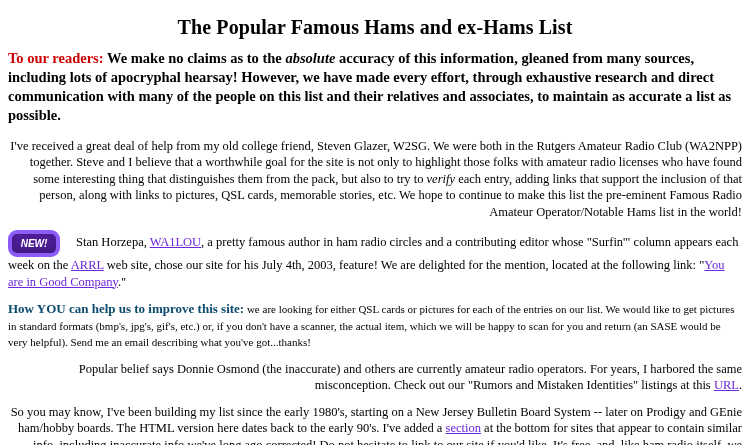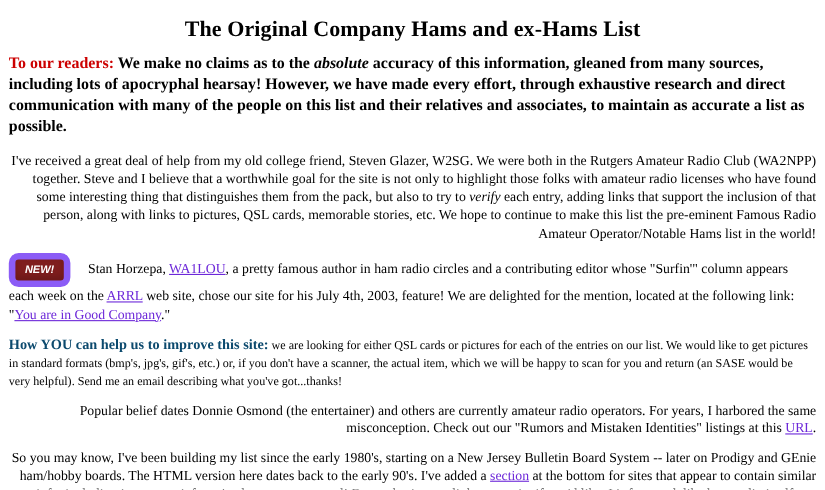--- a/index.html
+++ b/index.html
@@ -66,22 +66,22 @@
     margin: 0 0 10px 0;
     position: relative;
     padding-left: 0;
   }
   .new-badge {
     display: inline-block;
     vertical-align: middle;
     width: 44px;
     height: 19px;
     border-radius: 9px;
-    background: #7f1d1d;
-    border: 6px solid #8b5cf6;
+    background: #4c1d95;
+    border: 4px solid #8b5cf6;
     color: #ffffff;
     font-family: "Liberation Sans", sans-serif;
     font-size: 10px;
     font-weight: bold;
     font-style: italic;
     text-align: center;
     line-height: 19px;
     margin-right: 16px;
     box-shadow: inset 0 -4px 6px rgba(0,0,0,0.15);
   }
@@ -97,28 +97,28 @@
   }
   .help .small {
     font-size: 11px;
   }
 </style>
 </head>
 <body>
 
 <div class="page">
 
-  <h1 class="title">The Original Company Hams and ex-Hams List</h1>
+  <h1 class="title">The Popular Famous Hams and ex-Hams List</h1>
 
 
   <p class="intro"><span class="redlead">To our readers:</span><span>  We make no claims as to the </span><em>absolute</em><span> accuracy of this information, gleaned from many sources, including lots of apocryphal hearsay!  However, we have made every effort, through exhaustive research and direct communication with many of the people on this list and their relatives and associates, to maintain as accurate a list as possible.</span></p>
 
   <p class="body"><span>I've received a great deal of help from my old college friend, Steven Glazer, W2SG.  We were both in the Rutgers Amateur Radio Club (WA2NPP) together.  Steve and I believe that a worthwhile goal for the site is not only to highlight those folks with amateur radio licenses who have found some interesting thing that distinguishes them from the pack, but also to try to </span><em>verify</em><span> each entry, adding links that support the inclusion of that person, along with links to pictures, QSL cards, memorable stories, etc.  We hope to continue to make this list the pre-eminent Famous Radio Amateur Operator/Notable Hams list in the world!</span></p>
 
   <p class="newline"><span class="new-badge">NEW!</span><span>Stan Horzepa, </span><a href="#">WA1LOU</a><span>, a pretty famous author in ham radio circles and a contributing editor whose "Surfin'" column appears each week on the </span><a href="#">ARRL</a><span> web site, chose our site for his July 4th, 2003, feature!  We are delighted for the mention, located at the following link:  "</span><a href="#">You are in Good Company</a><span>."</span></p>
 
   <p class="help"><span class="redhead">How YOU can help us to improve this site:</span><span class="small"> we are looking for either QSL cards or pictures for each of the entries on our list.  We would like to get pictures in standard formats (bmp's, jpg's, gif's, etc.) or, if you don't have a scanner, the actual item, which we will be happy to scan for you and return (an SASE would be very helpful).  Send me an email describing what you've got...thanks!</span></p>
 
-  <p class="body"><span>Popular belief dates Donnie Osmond (the entertainer) and others are currently amateur radio operators.  For years, I harbored the same misconception.  Check out our "Rumors and Mistaken Identities" listings at this </span><a href="#">URL</a><span>.</span></p>
+  <p class="body"><span>Popular belief says Donnie Osmond (the inaccurate) and others are currently amateur radio operators.  For years, I harbored the same misconception.  Check out our "Rumors and Mistaken Identities" listings at this </span><a href="#">URL</a><span>.</span></p>
 
   <p class="body"><span>So you may know, I've been building my list since the early 1980's, starting on a New Jersey Bulletin Board System -- later on Prodigy and GEnie ham/hobby boards.  The HTML version here dates back to the early 90's. I've added a </span><a href="#">section</a><span> at the bottom for sites that appear to contain similar info, including inaccurate info we've long ago corrected!  Do not hesitate to link to our site if you'd like.  It's free, and, like ham radio itself, we derive no pecuniary interest from this site.</span></p>
 
 </div>
 
 </body></html>

